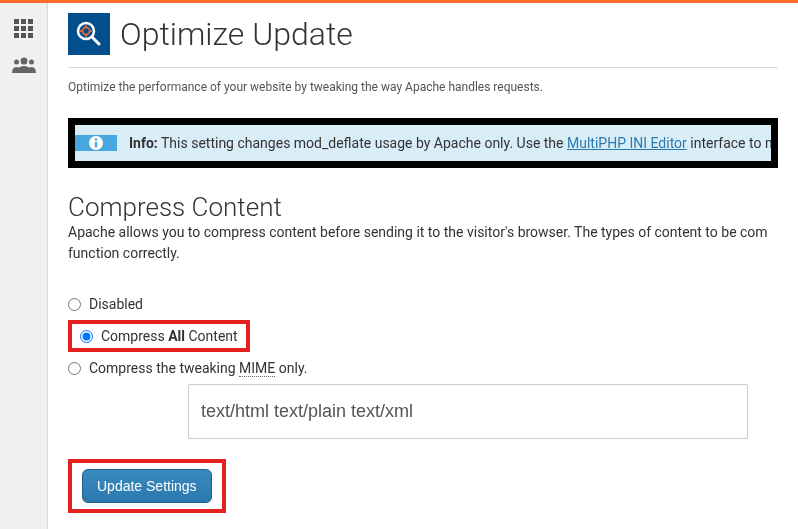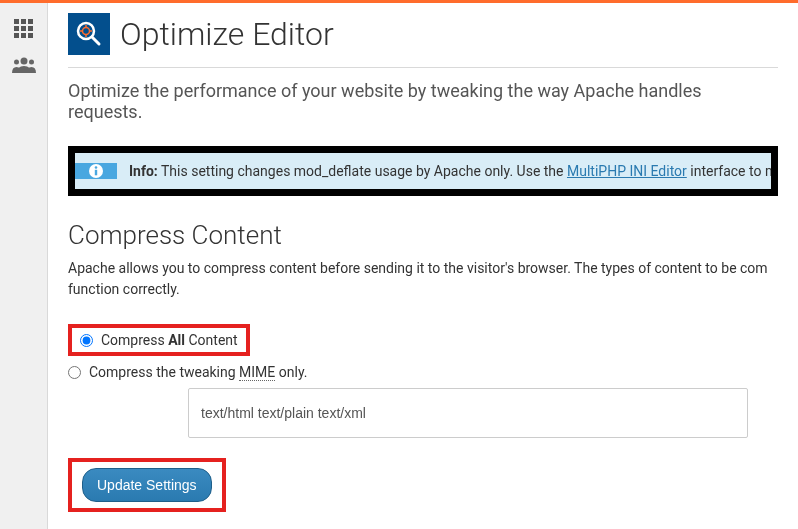--- a/index.html
+++ b/index.html
@@ -58,21 +58,21 @@
       align-items: center;
       justify-content: center;
       flex-shrink: 0;
     }
     .page-title {
       font-size: 32px;
       font-weight: 300;
       color: #333;
     }
     .intro-text {
-      font-size: 18px;
+      font-size: 12px;
       color: #555;
       margin-bottom: 24px;
     }
     .info-alert {
       display: flex;
       align-items: center;
       border: 7px solid #000000;
       background: #d9edf7;
       margin-bottom: 24px;
     }
@@ -93,21 +93,21 @@
       overflow: hidden;
     }
     .info-text a {
       color: #2a7ab0;
       text-decoration: underline;
     }
     .section-title {
       font-size: 26px;
       font-weight: 300;
       color: #333;
-      margin-bottom: 8px;
+      margin-bottom: 0;
     }
     .section-desc {
       font-size: 14px;
       color: #333;
       line-height: 1.5;
       margin-bottom: 24px;
     }
     .radio-row {
       display: flex;
       align-items: center;
@@ -134,39 +134,39 @@
       margin-top: 6px;
       margin-bottom: 4px;
     }
     .mime-dotted {
       border-bottom: 1px dotted #666;
     }
     .mime-input {
       margin-left: 120px;
       width: 560px;
       padding: 16px 12px;
-      font-size: 14px;
+      font-size: 18px;
       border: 1px solid #ccc;
       border-radius: 2px;
       color: #555;
     }
     .button-wrap {
       margin-top: 20px;
       display: inline-block;
       border: 4px solid #e5211f;
       padding: 6px 10px;
     }
     .update-btn {
       background: #2a7ab0;
       background: linear-gradient(#3a8ac0, #2a7ab0);
       color: #fff;
       border: 1px solid #1e5f8a;
       padding: 8px 14px;
       font-size: 14px;
-      border-radius: 14px;
+      border-radius: 6px;
       cursor: pointer;
     }
     .bold { font-weight: bold; }
   </style>
 </head>
 <body>
 
 <div class="top-bar"></div>
 
 <div class="sidebar">
@@ -203,41 +203,45 @@
         <line x1="18" y1="18" x2="25" y2="25" stroke="#fff" stroke-width="3" stroke-linecap="round"></line>
         <circle cx="12" cy="12" r="3.5" fill="none" stroke="#ff6c2c" stroke-width="1.5"></circle>
         <g stroke="#ff6c2c" stroke-width="1.5">
           <line x1="12" y1="6" x2="12" y2="8"></line>
           <line x1="12" y1="16" x2="12" y2="18"></line>
           <line x1="6" y1="12" x2="8" y2="12"></line>
           <line x1="16" y1="12" x2="18" y2="12"></line>
         </g>
       </svg>
     </div>
-    <h1 class="page-title">Optimize Editor</h1>
+    <h1 class="page-title">Optimize Update</h1>
   </div>
 
   <p class="intro-text">Optimize the performance of your website by tweaking the way Apache handles requests.</p>
 
   <div class="info-alert">
     <div class="info-icon-col">
       <svg width="16" height="16" viewBox="0 0 16 16">
         <circle cx="8" cy="8" r="7" fill="#fff"></circle>
         <circle cx="8" cy="4.5" r="1.3" fill="#49a7e0"></circle>
         <rect x="6.8" y="6.8" width="2.4" height="5.5" fill="#49a7e0"></rect>
       </svg>
     </div>
     <div class="info-text">
       <span class="bold">Info:</span><span> This setting changes mod_deflate usage by Apache only. Use the </span><a href="#">MultiPHP INI Editor</a><span> interface to ma</span>
     </div>
   </div>
 
   <h2 class="section-title">Compress Content</h2>
   <p class="section-desc">Apache allows you to compress content before sending it to the visitor's browser. The types of content to be com function correctly.</p>
 
+  <label class="radio-row">
+    <input type="radio" name="comp" style="">
+    <span>Disabled</span>
+  </label>
 
   <div class="highlight-box-1">
     <label class="radio-row" style="padding:4px 0;">
       <input type="radio" name="comp" checked="" style="">
       <span><span>Compress </span><span class="bold">All</span><span> Content</span></span>
     </label>
   </div>
 
   <label class="radio-row">
     <input type="radio" name="comp" style="">

